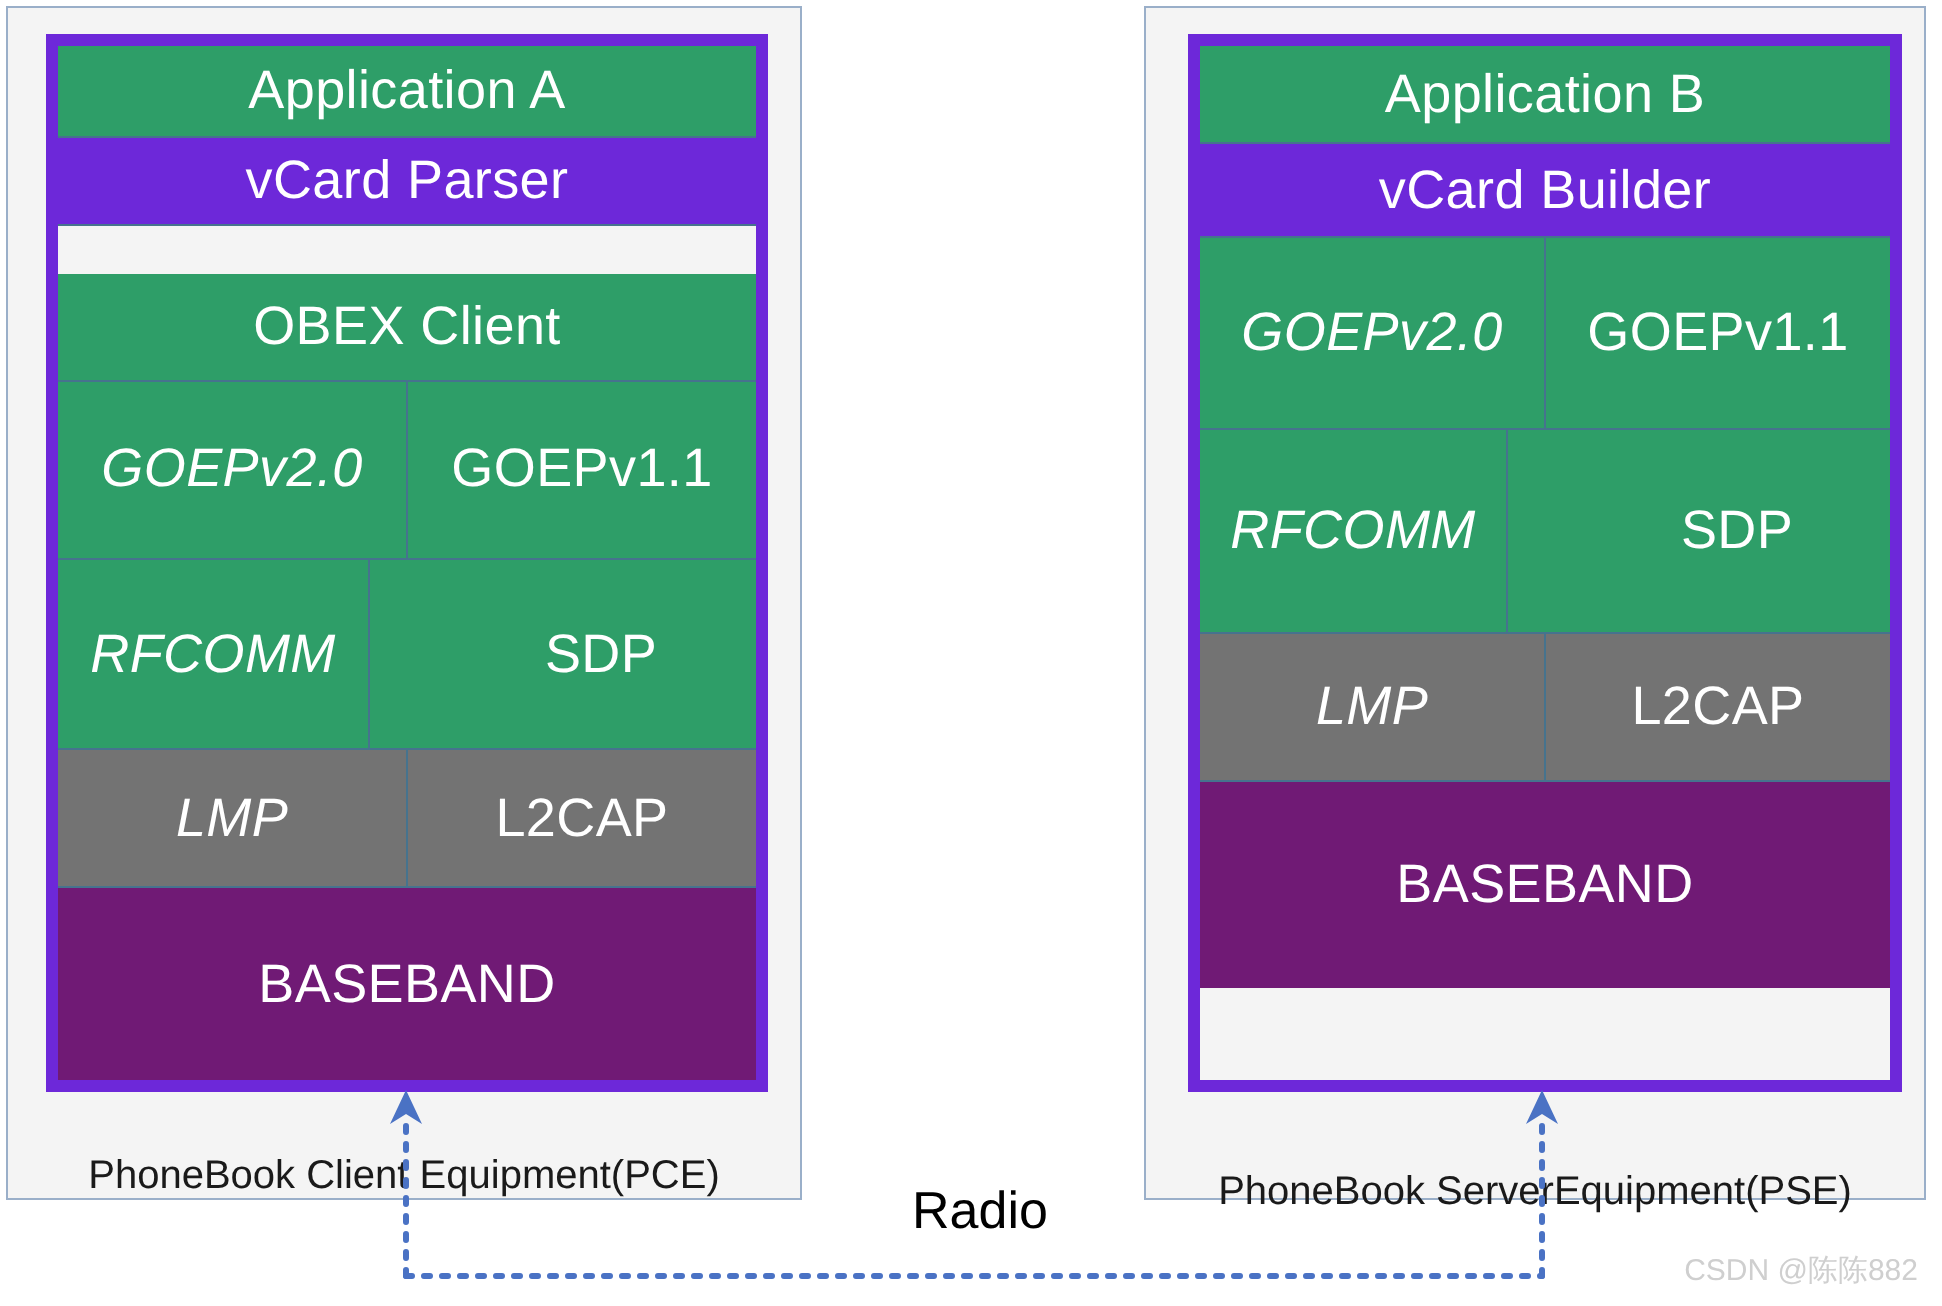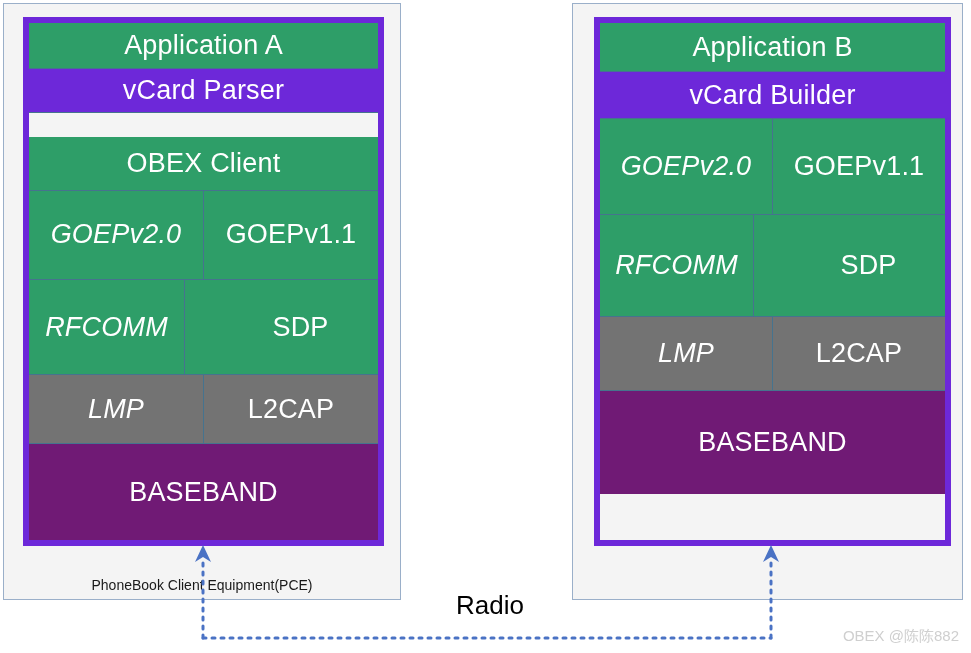--- a/index.html
+++ b/index.html
@@ -88,21 +88,21 @@
     line-height: 1;
   }
 
   
   .equipment-caption {
     position: absolute;
     left: 0;
     width: 100%;
     text-align: center;
     color: #1a1a1a;
-    font-size: 14px;
+    font-size: 20px;
     line-height: 1;
     white-space: nowrap;
   }
   #caption-pce { top: 574px; }
   #caption-pse { top: 582px; }
 
   
   #radio-link { position: absolute; left: 0; top: 0; width: 971px; height: 653px; pointer-events: none; }
 
   #radio-label {
@@ -237,32 +237,33 @@
       </div>
 
       <div class="layer h-baseband c-blue-light">
         <div class="cell">
           <span class="layer-text">BASEBAND</span>
         </div>
       </div>
 
     </div>
 
+    <div class="equipment-caption" id="caption-pse">PhoneBook ServerEquipment(PSE)</div>
   </div>
 
   <svg id="radio-link" viewBox="0 0 971 653">
 
     <line x1="203" y1="638" x2="203" y2="560" stroke="#4a72c4" stroke-width="3" stroke-dasharray="3 6" stroke-linecap="round"></line>
 
     <line x1="203" y1="638" x2="771" y2="638" stroke="#4a72c4" stroke-width="3" stroke-dasharray="3 6" stroke-linecap="round"></line>
 
     <line x1="771" y1="638" x2="771" y2="560" stroke="#4a72c4" stroke-width="3" stroke-dasharray="3 6" stroke-linecap="round"></line>
 
     <polygon points="203,545 211,562 203,557 195,562" fill="#4a72c4"></polygon>
 
     <polygon points="771,545 779,562 771,557 763,562" fill="#4a72c4"></polygon>
   </svg>
 
   <div id="radio-label">Radio</div>
 
-  <div id="watermark">OBEX @陈陈882</div>
+  <div id="watermark">CSDN @陈陈882</div>
 
 </div>
 
 </body></html>

